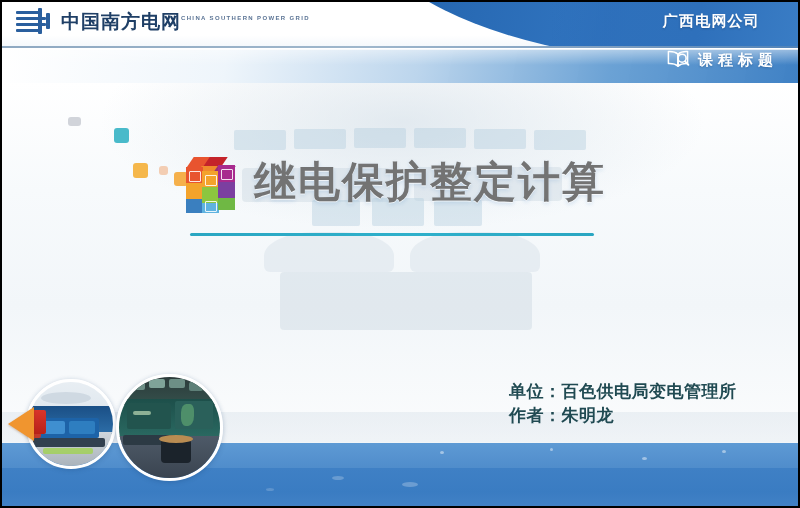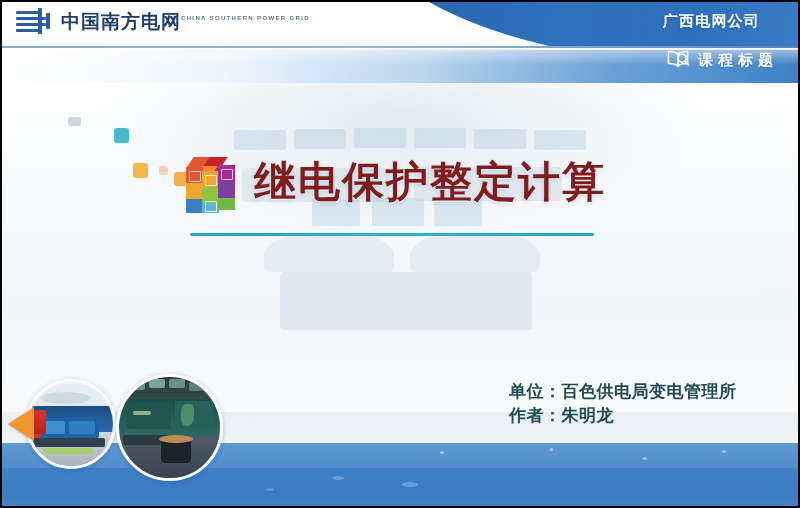--- a/index.html
+++ b/index.html
@@ -108,21 +108,21 @@
   
   .sq{position:absolute;border-radius:3px;}
 
   
   .cube{position:absolute;left:182px;top:155px;width:52px;height:56px;}
   .cube .face{position:absolute;}
 
   
   .title{
     position:absolute;left:252px;top:152px;
-    font-size:42px;font-weight:bold;color:#7f1d1d;
+    font-size:42px;font-weight:bold;color:#737373;
     letter-spacing:2px;
     font-family:"DejaVu Sans","Liberation Sans",sans-serif;
     text-shadow:0 1px 0 rgba(255,255,255,.7), 0 2px 4px rgba(30,100,180,.18);
     white-space:nowrap;
   }
   .title-rule{
     position:absolute;left:188px;top:231px;width:404px;height:3px;
     background:linear-gradient(to right,#2aa6c2,#2fb0cb 55%,#2aa6c2);
     border-radius:2px;
   }

